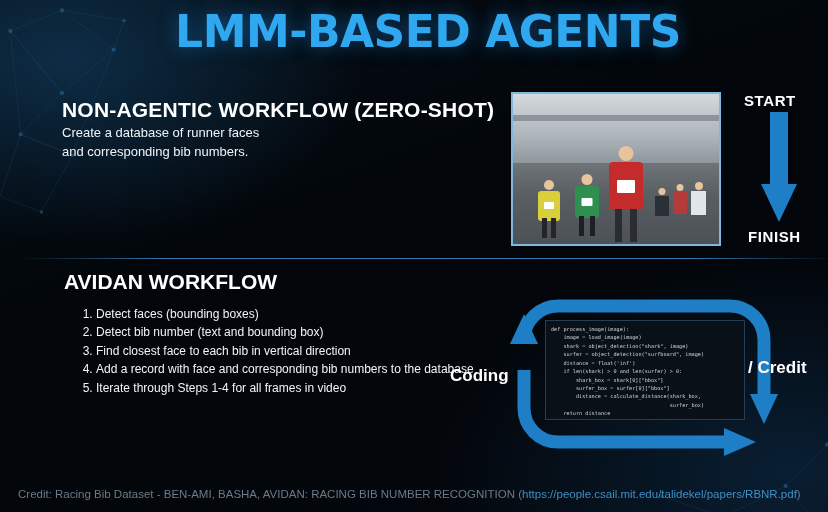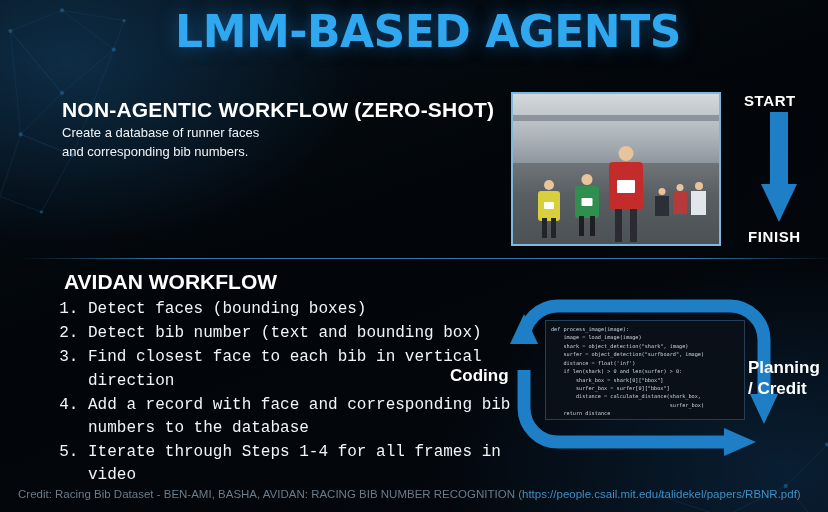--- a/index.html
+++ b/index.html
@@ -156,26 +156,25 @@
     top: 270px;
     font-size: 21px;
     font-weight: 700;
     color: #ffffff;
   }
   .steps {
     position: absolute;
     left: 58px;
     top: 298px;
     width: 430px;
-    margin: 0;
+    margin: 8px;
     padding-left: 30px;
-    font-size: 16px;
+    font-size: 12px;
     line-height: 1.45;
     color: #f2f5f8;
-    font-family: Liberation Mono, monospace;
   }
   .steps li { margin-bottom: 1px; }
 
   
   .cycle {
     position: absolute;
     left: 480px;
     top: 278px;
     width: 330px;
     height: 190px;
@@ -348,21 +347,20 @@
     distance = float('inf')
     if len(shark) &gt; 0 and len(surfer) &gt; 0:
         shark_box = shark[0]["bbox"]
         surfer_box = surfer[0]["bbox"]
         distance = calculate_distance(shark_box,
                                       surfer_box)
     return distance</div>
 
   <div class="coding-label">Coding</div>
   <div class="planning-label">
-    <div>Planning</div>
     <div>/ Credit</div>
   </div>
 
   <div class="credit">
     <span>Credit: Racing Bib Dataset - BEN-AMI, BASHA, AVIDAN: RACING BIB NUMBER RECOGNITION (</span><a href="#">https://people.csail.mit.edu/talidekel/papers/RBNR.pdf</a><span>)</span>
   </div>
 
 </div>
 
 </body></html>

